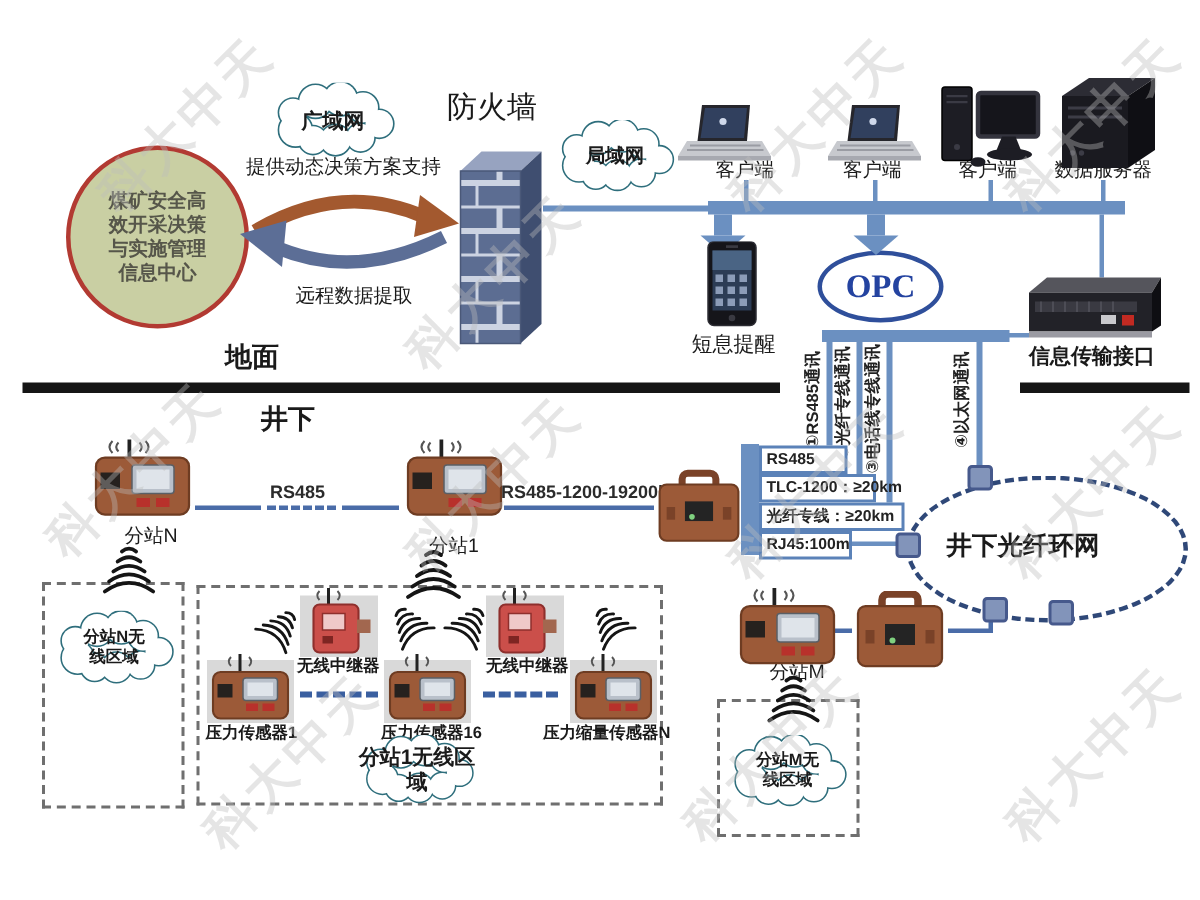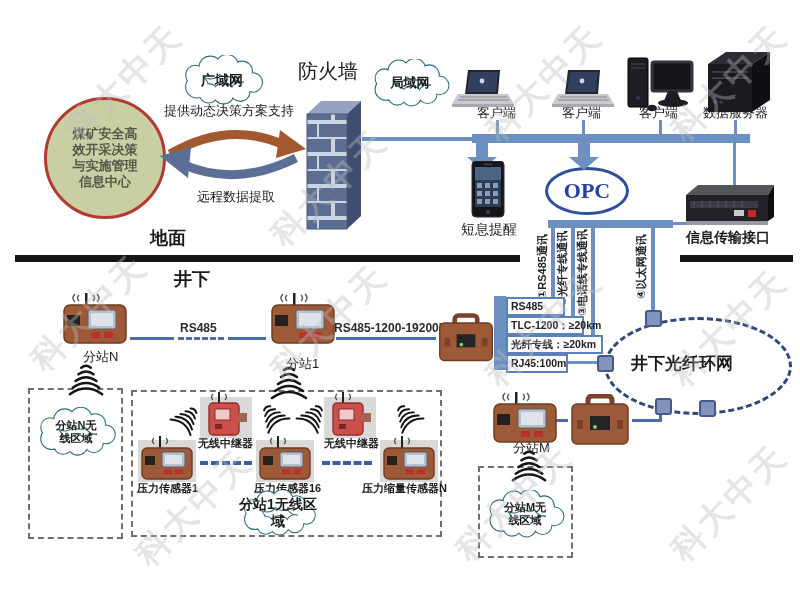--- a/index.html
+++ b/index.html
@@ -228,21 +228,21 @@
     <polygon points="122,12 148,31 118,40" fill="#a3592f"></polygon>
     <path d="M138 40 Q78 70 24 46" stroke="#5c6e96" stroke-width="9" fill="none"></path>
     <polygon points="30,60 2,38 33,29" fill="#5c6e96"></polygon>
   </svg>
 
   <div class="t" style="left:298px;top:58px;font-size:20px;font-weight:normal">防火墙</div>
   <svg class="dev" style="left:303px;top:90px" width="62" height="148">
       <use href="#sym-fw"></use>
     </svg>
 
-  <div class="cloud" style="left:366px;top:59px;width:88px;height:48px">
+  <div class="cloud" style="left:366px;top:80px;width:88px;height:48px">
     <svg>
         <use href="#sym-cloud"></use>
       </svg>
     <div class="clabel" style="font-size:13px">局域网</div>
   </div>
 
   <div class="hline" style="left:362px;top:137px;width:112px;height:4px"></div>
   <div class="hline" style="left:472px;top:134px;width:278px;height:9px"></div>
   <div class="vline" style="left:496px;top:120px;width:3px;height:15px"></div>
   <div class="vline" style="left:582px;top:120px;width:3px;height:15px"></div>

